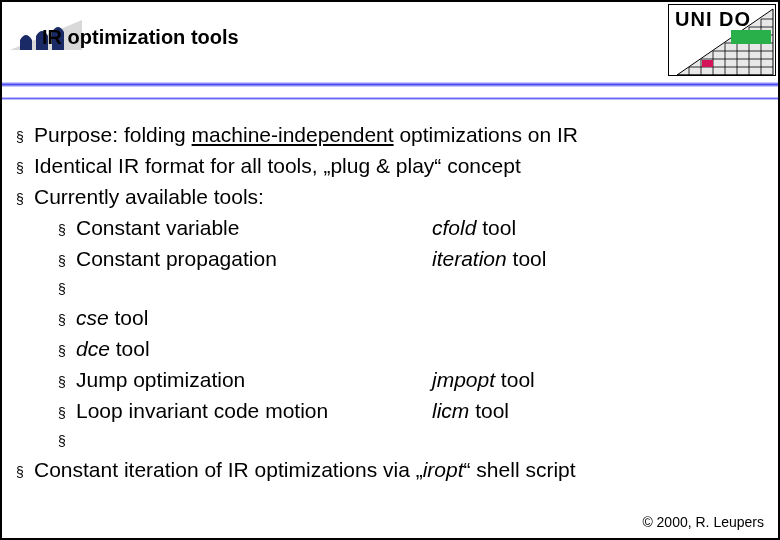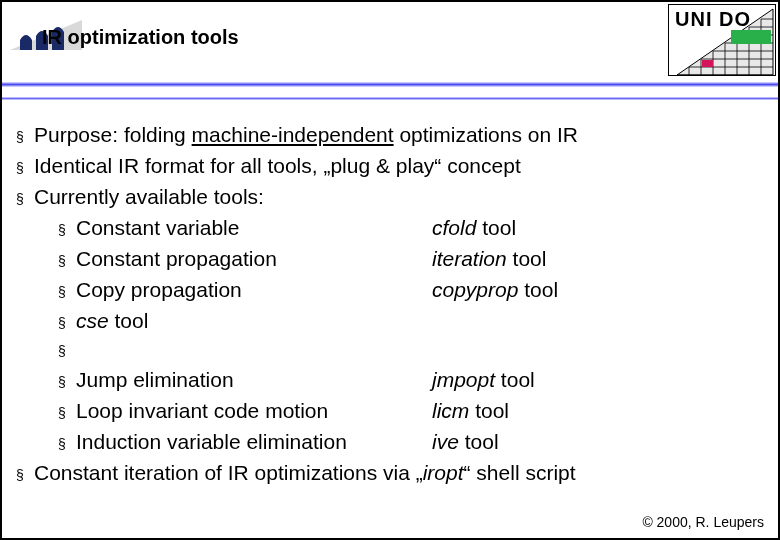--- a/index.html
+++ b/index.html
@@ -186,56 +186,49 @@
   </div>
   <div class="row toolrow">
     <span class="bul2">§</span>
     <span class="txt">
       <span class="toolname">Constant propagation</span>
       <span class="toolcmd"><span class="italic">iteration</span><span> tool</span></span>
     </span>
   </div>
   <div class="row toolrow">
     <span class="bul2">§</span>
-    <span class="txt">
-      <span class="toolname">Copy propagation</span>
-      <span class="toolcmd"><span class="italic">copyprop</span><span> tool</span></span>
-    </span>
   </div>
   <div class="row toolrow">
     <span class="bul2">§</span>
     <span class="txt">
       <span class="toolcmd"><span class="italic">cse</span><span> tool</span></span>
     </span>
   </div>
   <div class="row toolrow">
     <span class="bul2">§</span>
     <span class="txt">
-    </span>
-  </div>
-  <div class="row toolrow">
-    <span class="bul2">§</span>
-    <span class="txt">
-      <span class="toolname">Jump elimination</span>
+      <span class="toolcmd"><span class="italic">dce</span><span> tool</span></span>
+    </span>
+  </div>
+  <div class="row toolrow">
+    <span class="bul2">§</span>
+    <span class="txt">
+      <span class="toolname">Jump optimization</span>
       <span class="toolcmd"><span class="italic">jmpopt</span><span> tool</span></span>
     </span>
   </div>
   <div class="row toolrow">
     <span class="bul2">§</span>
     <span class="txt">
       <span class="toolname">Loop invariant code motion</span>
       <span class="toolcmd"><span class="italic">licm</span><span> tool</span></span>
     </span>
   </div>
   <div class="row toolrow">
     <span class="bul2">§</span>
-    <span class="txt">
-      <span class="toolname">Induction variable elimination</span>
-      <span class="toolcmd"><span class="italic">ive</span><span> tool</span></span>
-    </span>
   </div>
 
   <div class="row">
     <span class="bul">§</span>
     <span class="txt">
       <span>Constant iteration of IR optimizations via „</span><span class="italic">iropt</span><span>“ shell script</span>
     </span>
   </div>
 
 </div>

